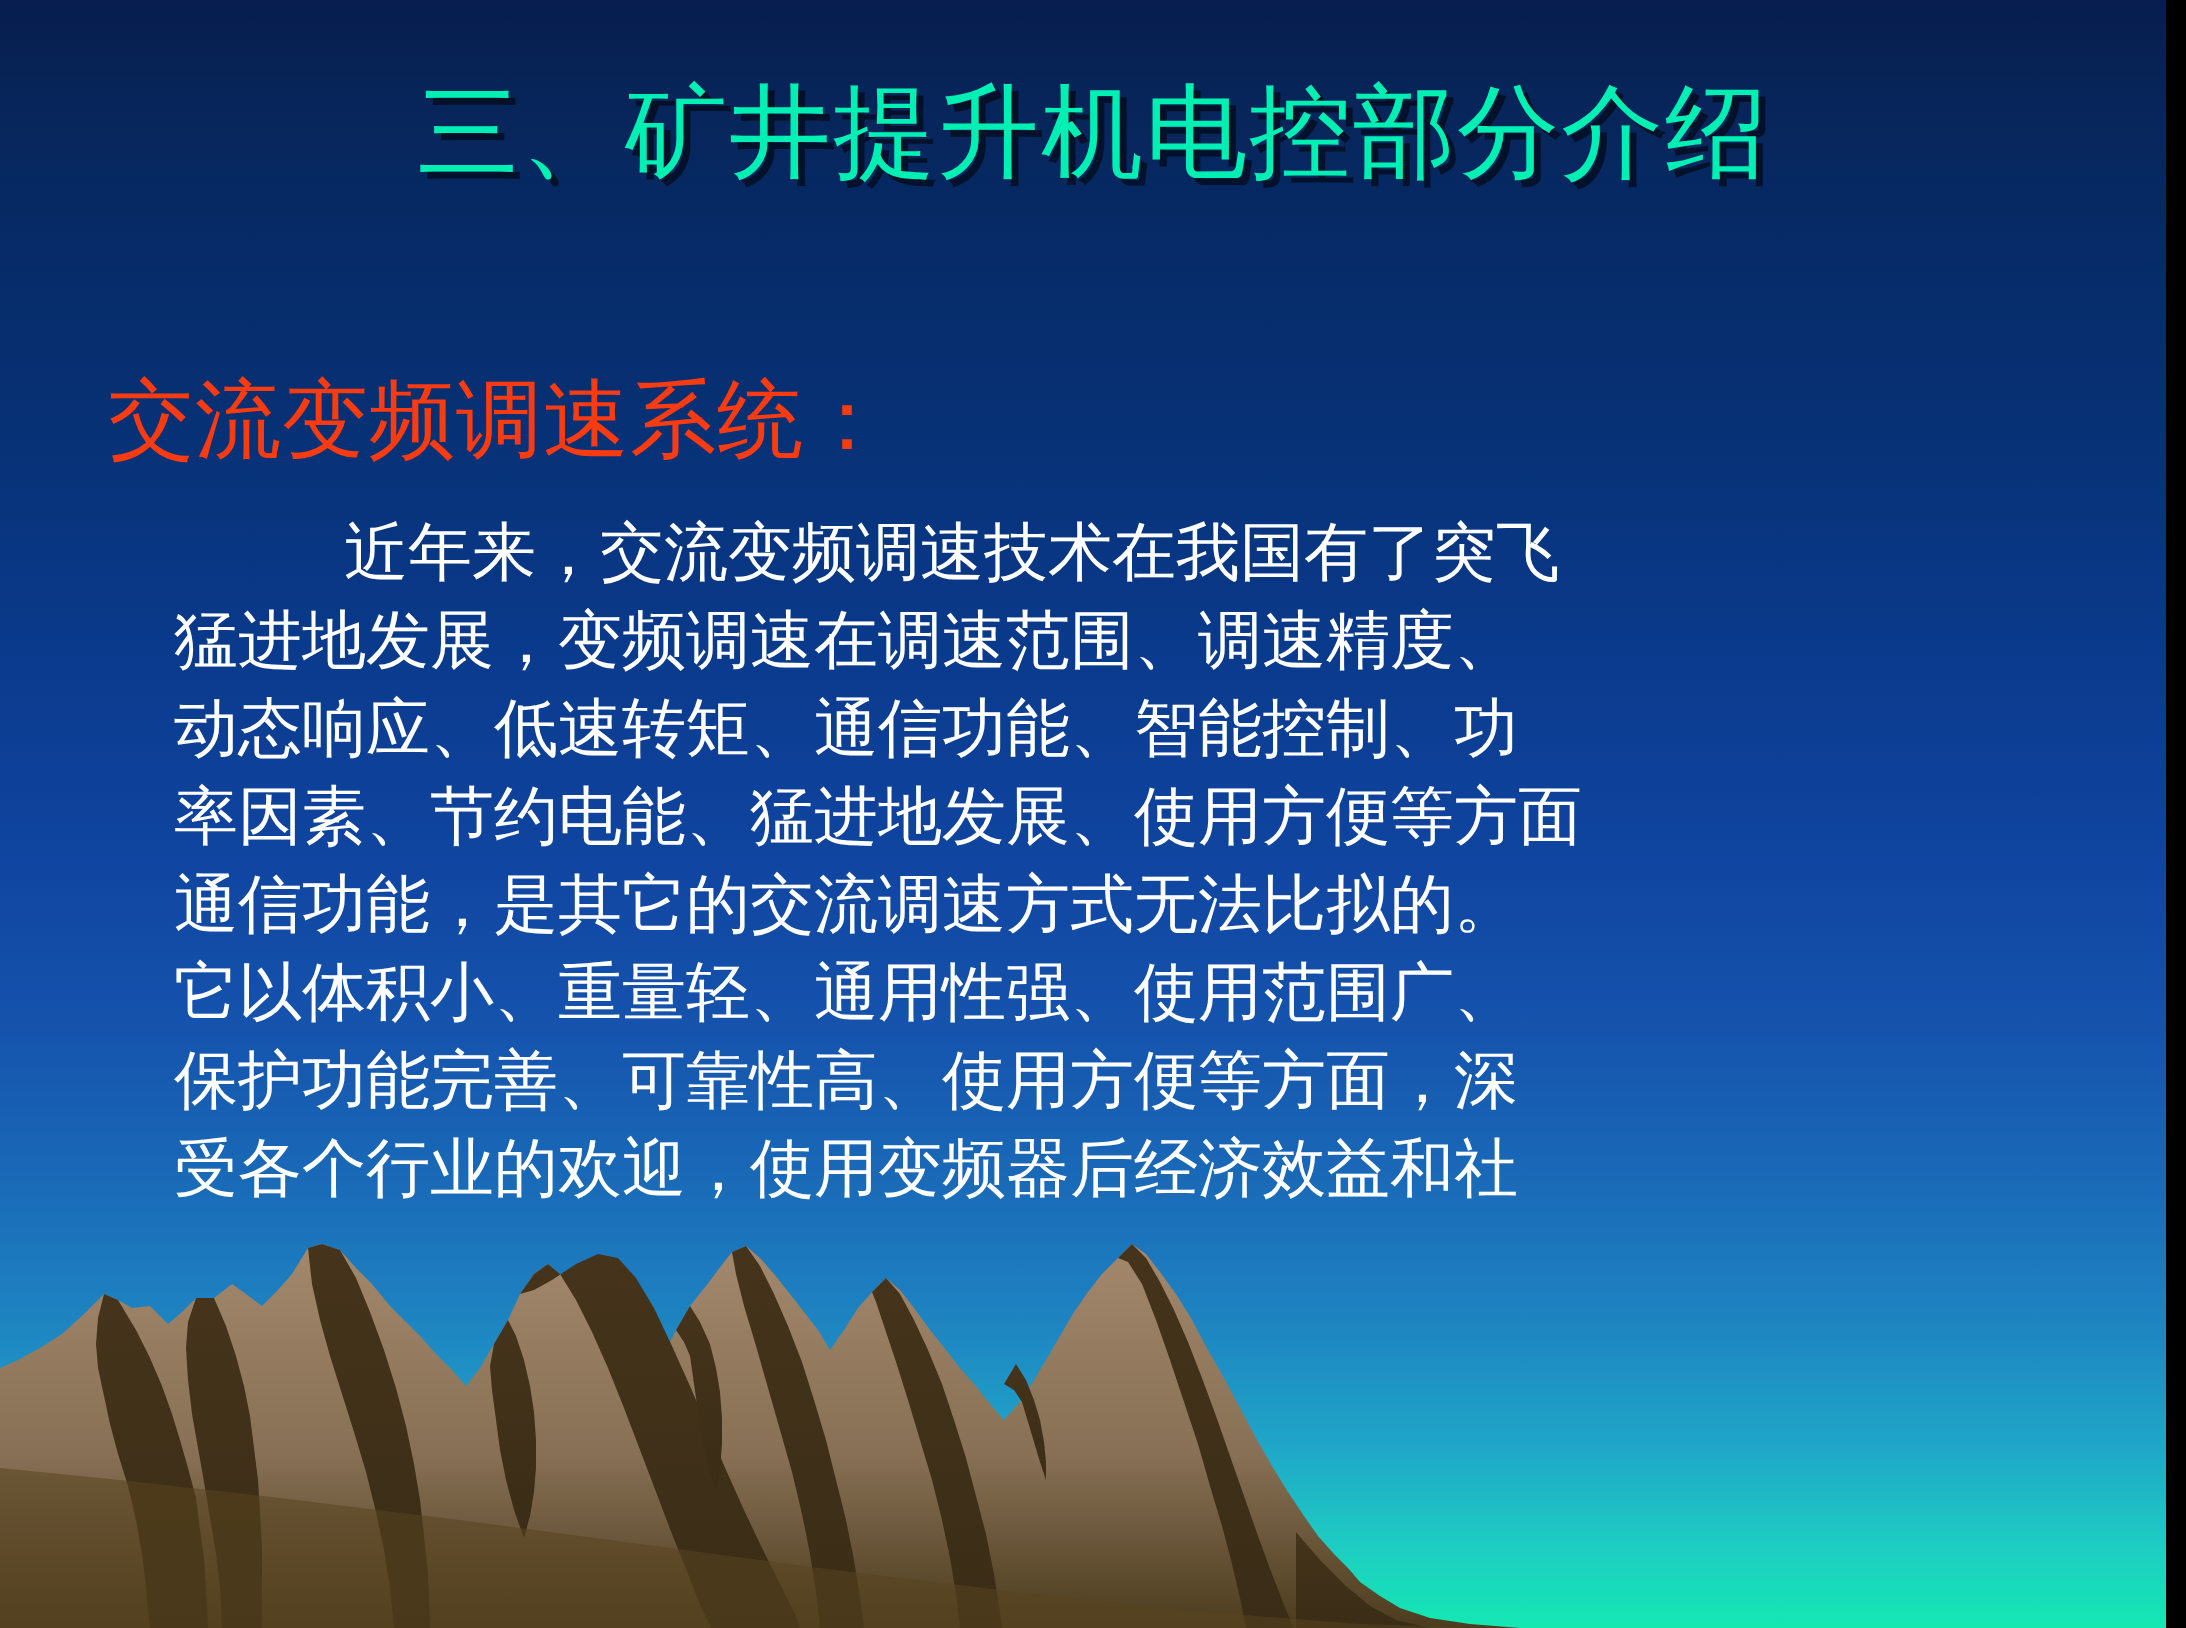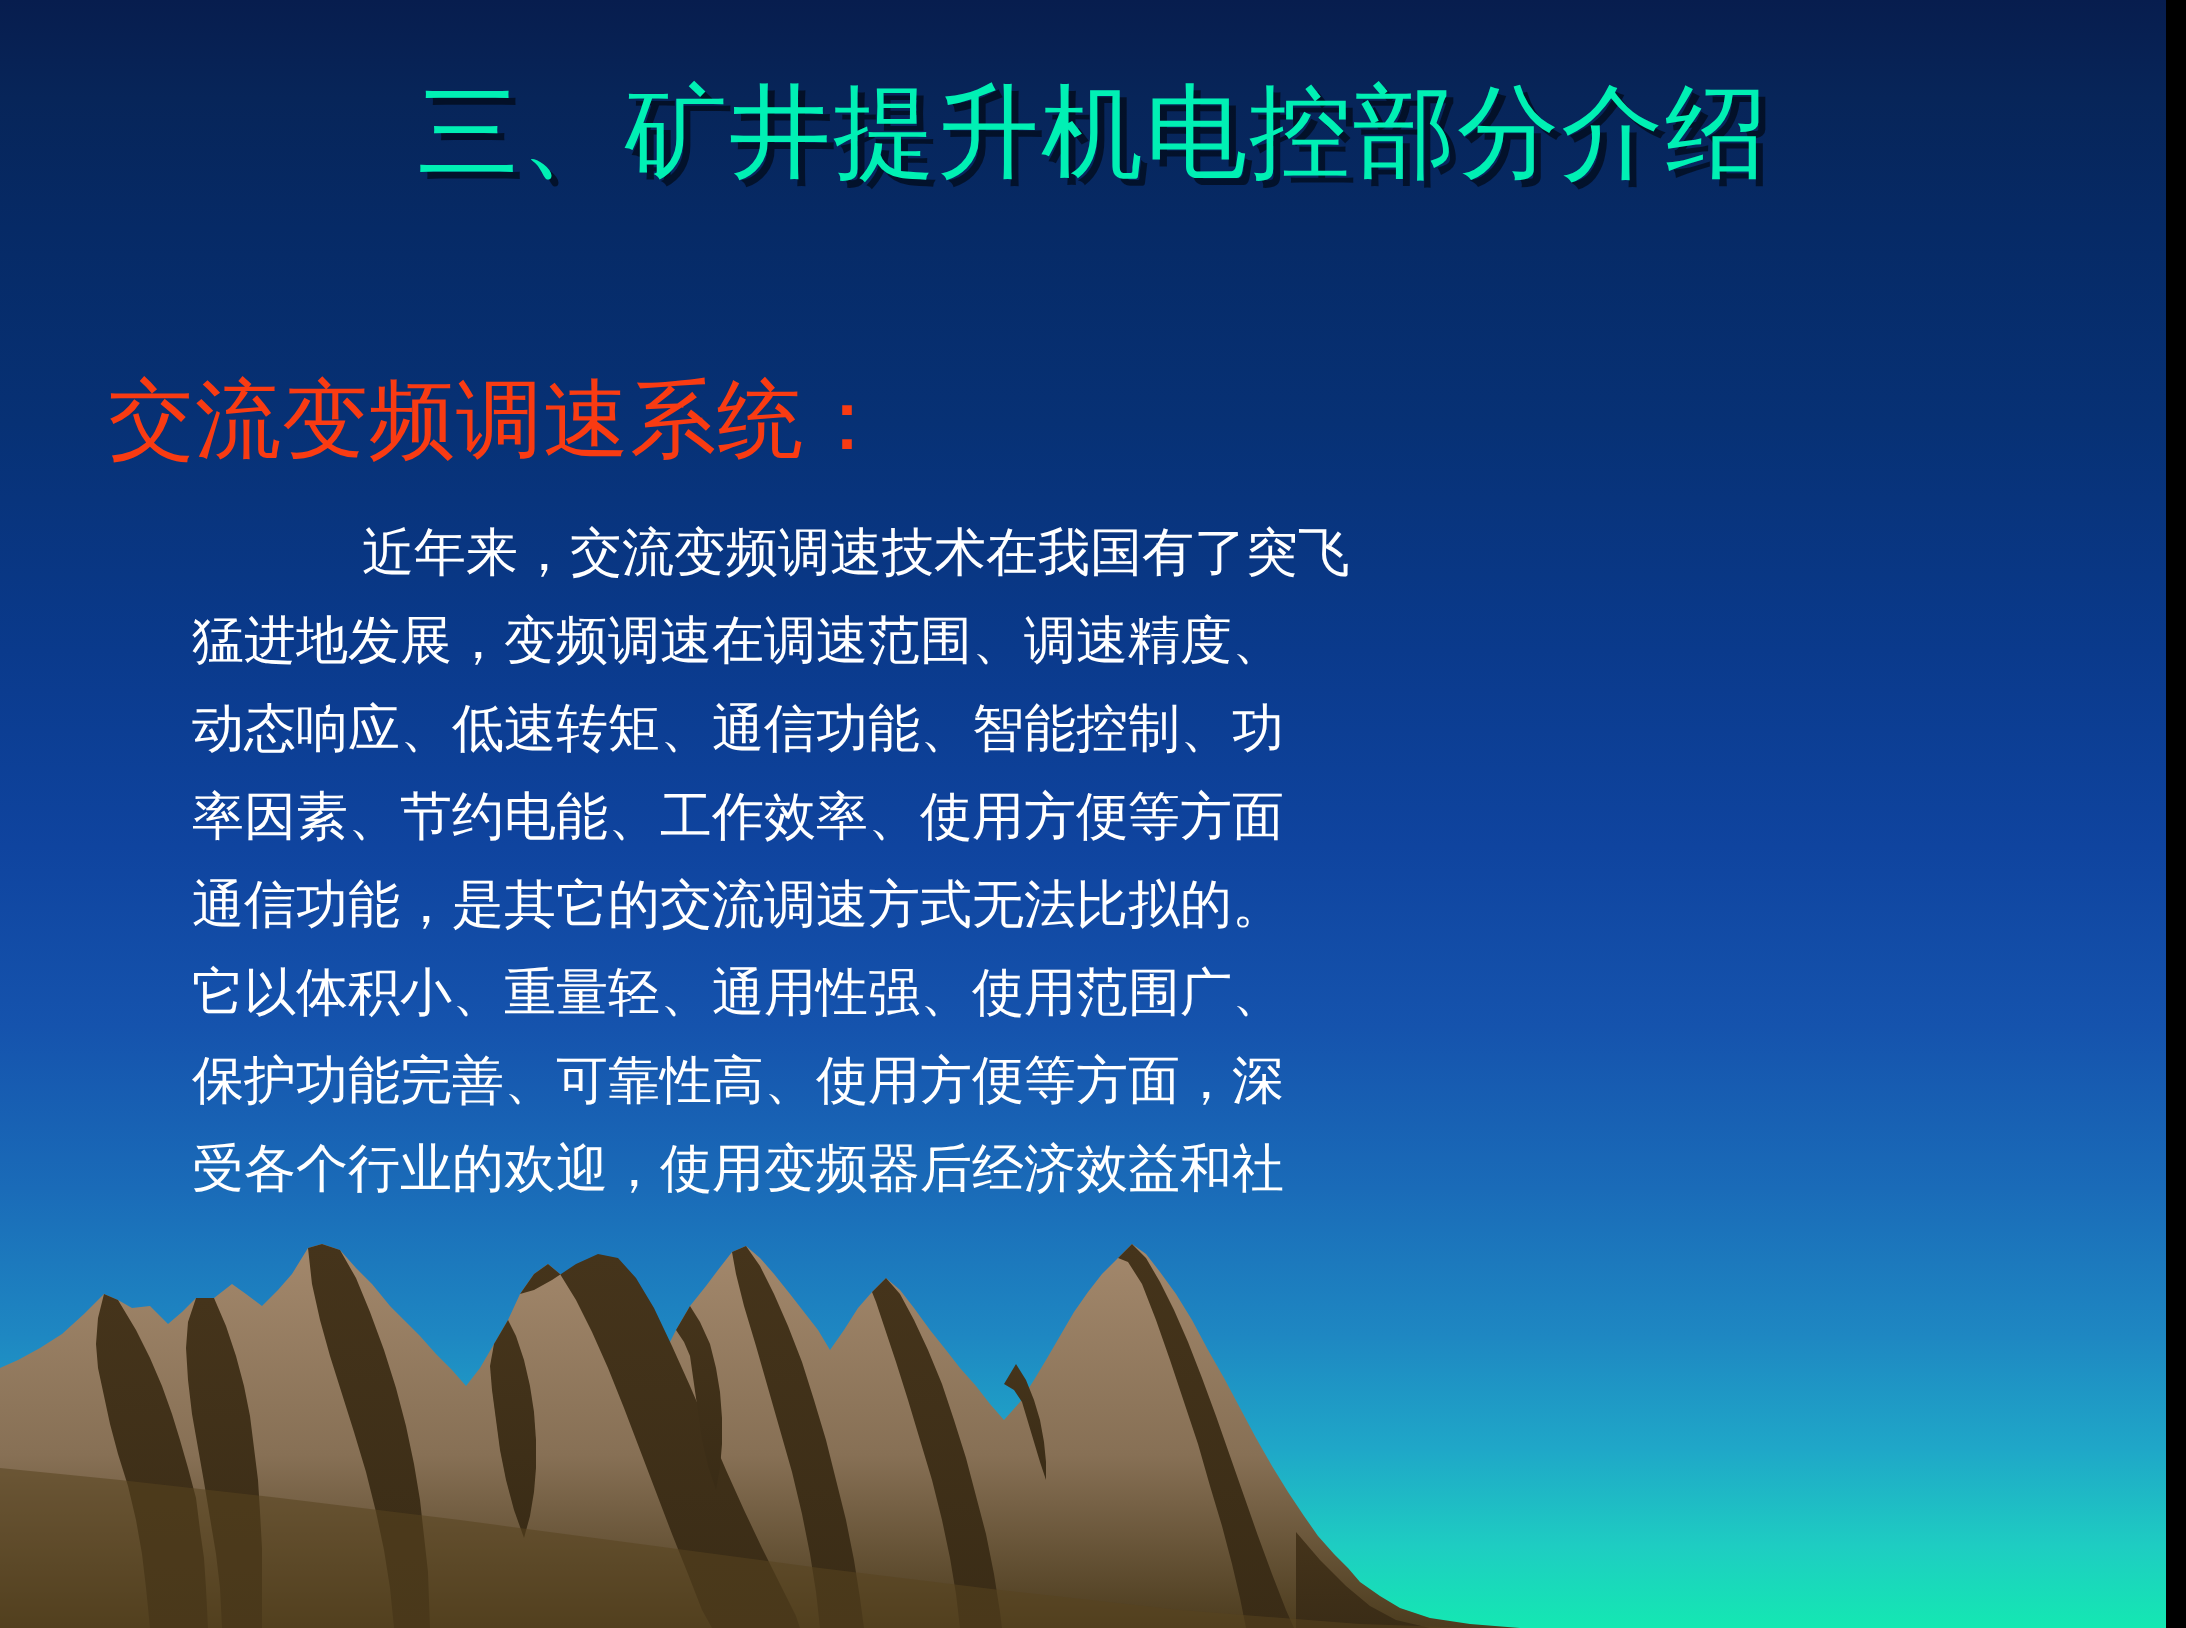--- a/index.html
+++ b/index.html
@@ -68,24 +68,24 @@
     line-height: 1.1;
     color: #f93b12;
     white-space: nowrap;
     letter-spacing: 1px;
   }
 
   
   #body-text {
     position: absolute;
     top: 508px;
-    left: 192px;
+    left: 174px;
     width: 1900px;
     font-family: "DejaVu Serif", "Liberation Serif", serif;
-    font-size: 52px;
+    font-size: 64px;
     line-height: 88px;
     color: #ffffff;
     letter-spacing: 0px;
   }
   #body-text .line {
     white-space: nowrap;
     height: 88px;
   }
   #body-text .line.first {
     text-indent: 170px;
@@ -199,20 +199,20 @@
   <div id="title-wrap">
     <span id="title">三、矿井提升机电控部分介绍</span>
   </div>
 
   <div id="subhead">交流变频调速系统：</div>
 
   <div id="body-text">
     <div class="line first">近年来，交流变频调速技术在我国有了突飞</div>
     <div class="line">猛进地发展，变频调速在调速范围、调速精度、</div>
     <div class="line">动态响应、低速转矩、通信功能、智能控制、功</div>
-    <div class="line">率因素、节约电能、工作效率、使用方便等方面</div>
+    <div class="line">率因素、节约电能、猛进地发展、使用方便等方面</div>
     <div class="line">通信功能，是其它的交流调速方式无法比拟的。</div>
     <div class="line">它以体积小、重量轻、通用性强、使用范围广、</div>
     <div class="line">保护功能完善、可靠性高、使用方便等方面，深</div>
     <div class="line">受各个行业的欢迎，使用变频器后经济效益和社</div>
   </div>
 
 </div>
 
 </body></html>

